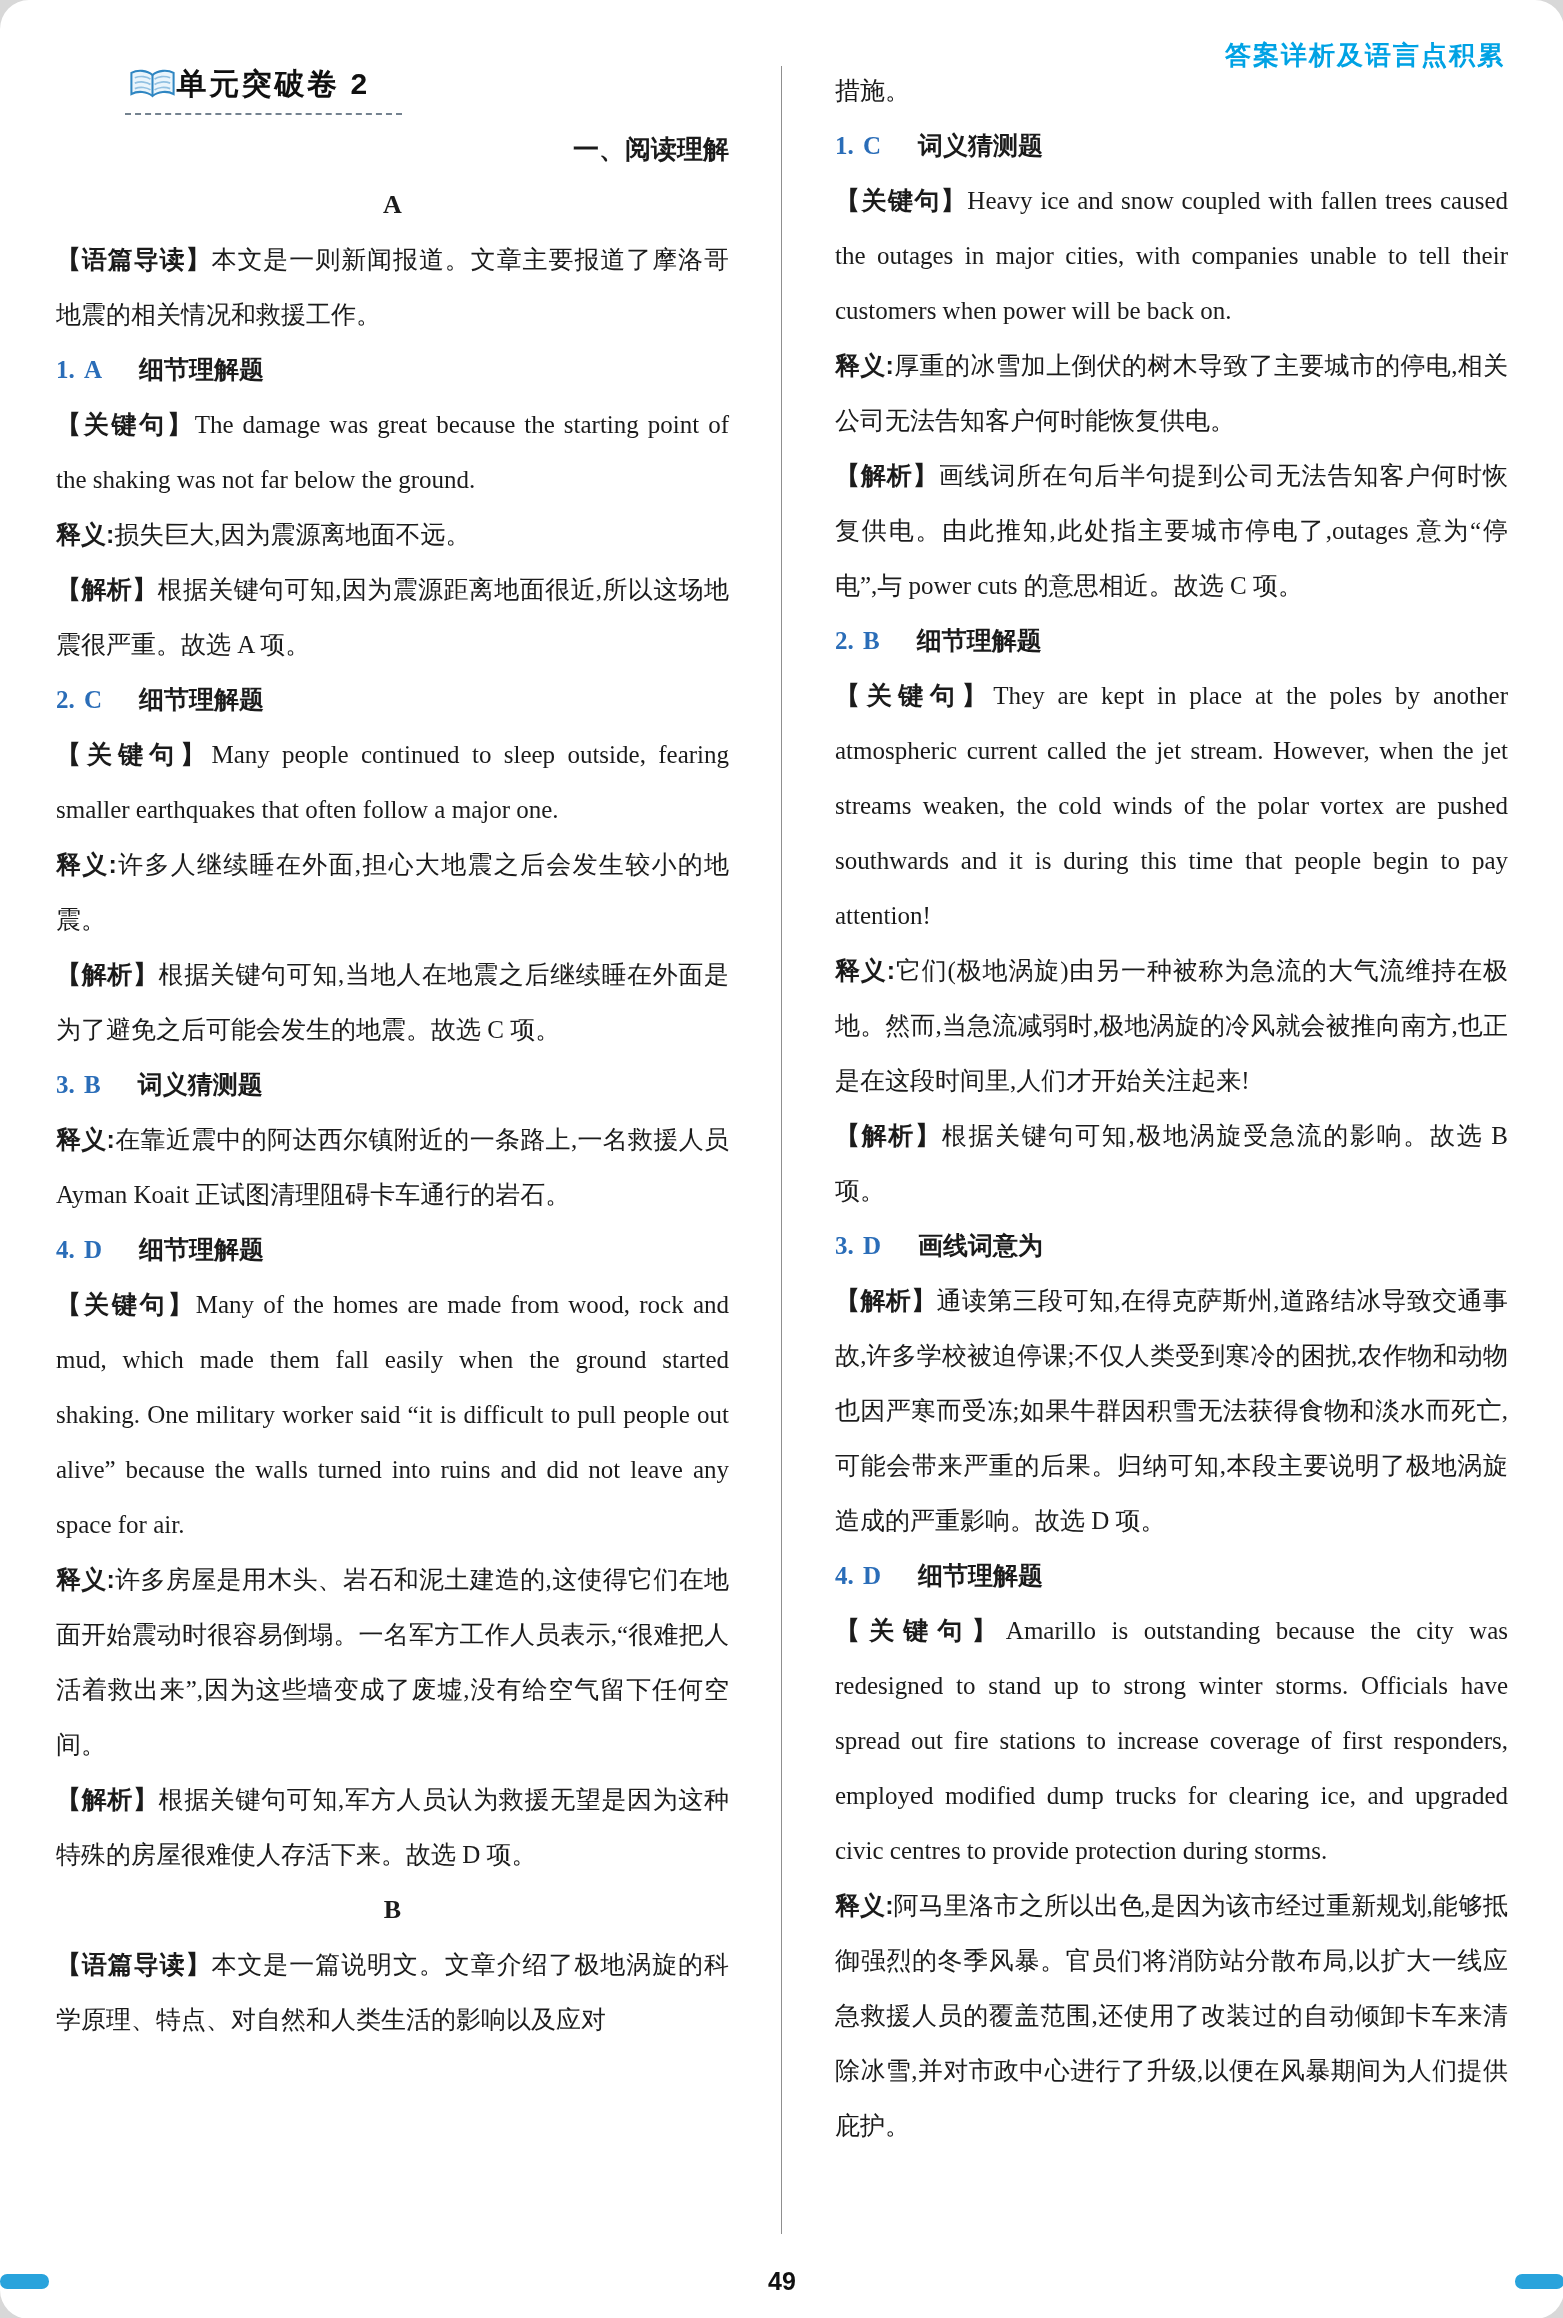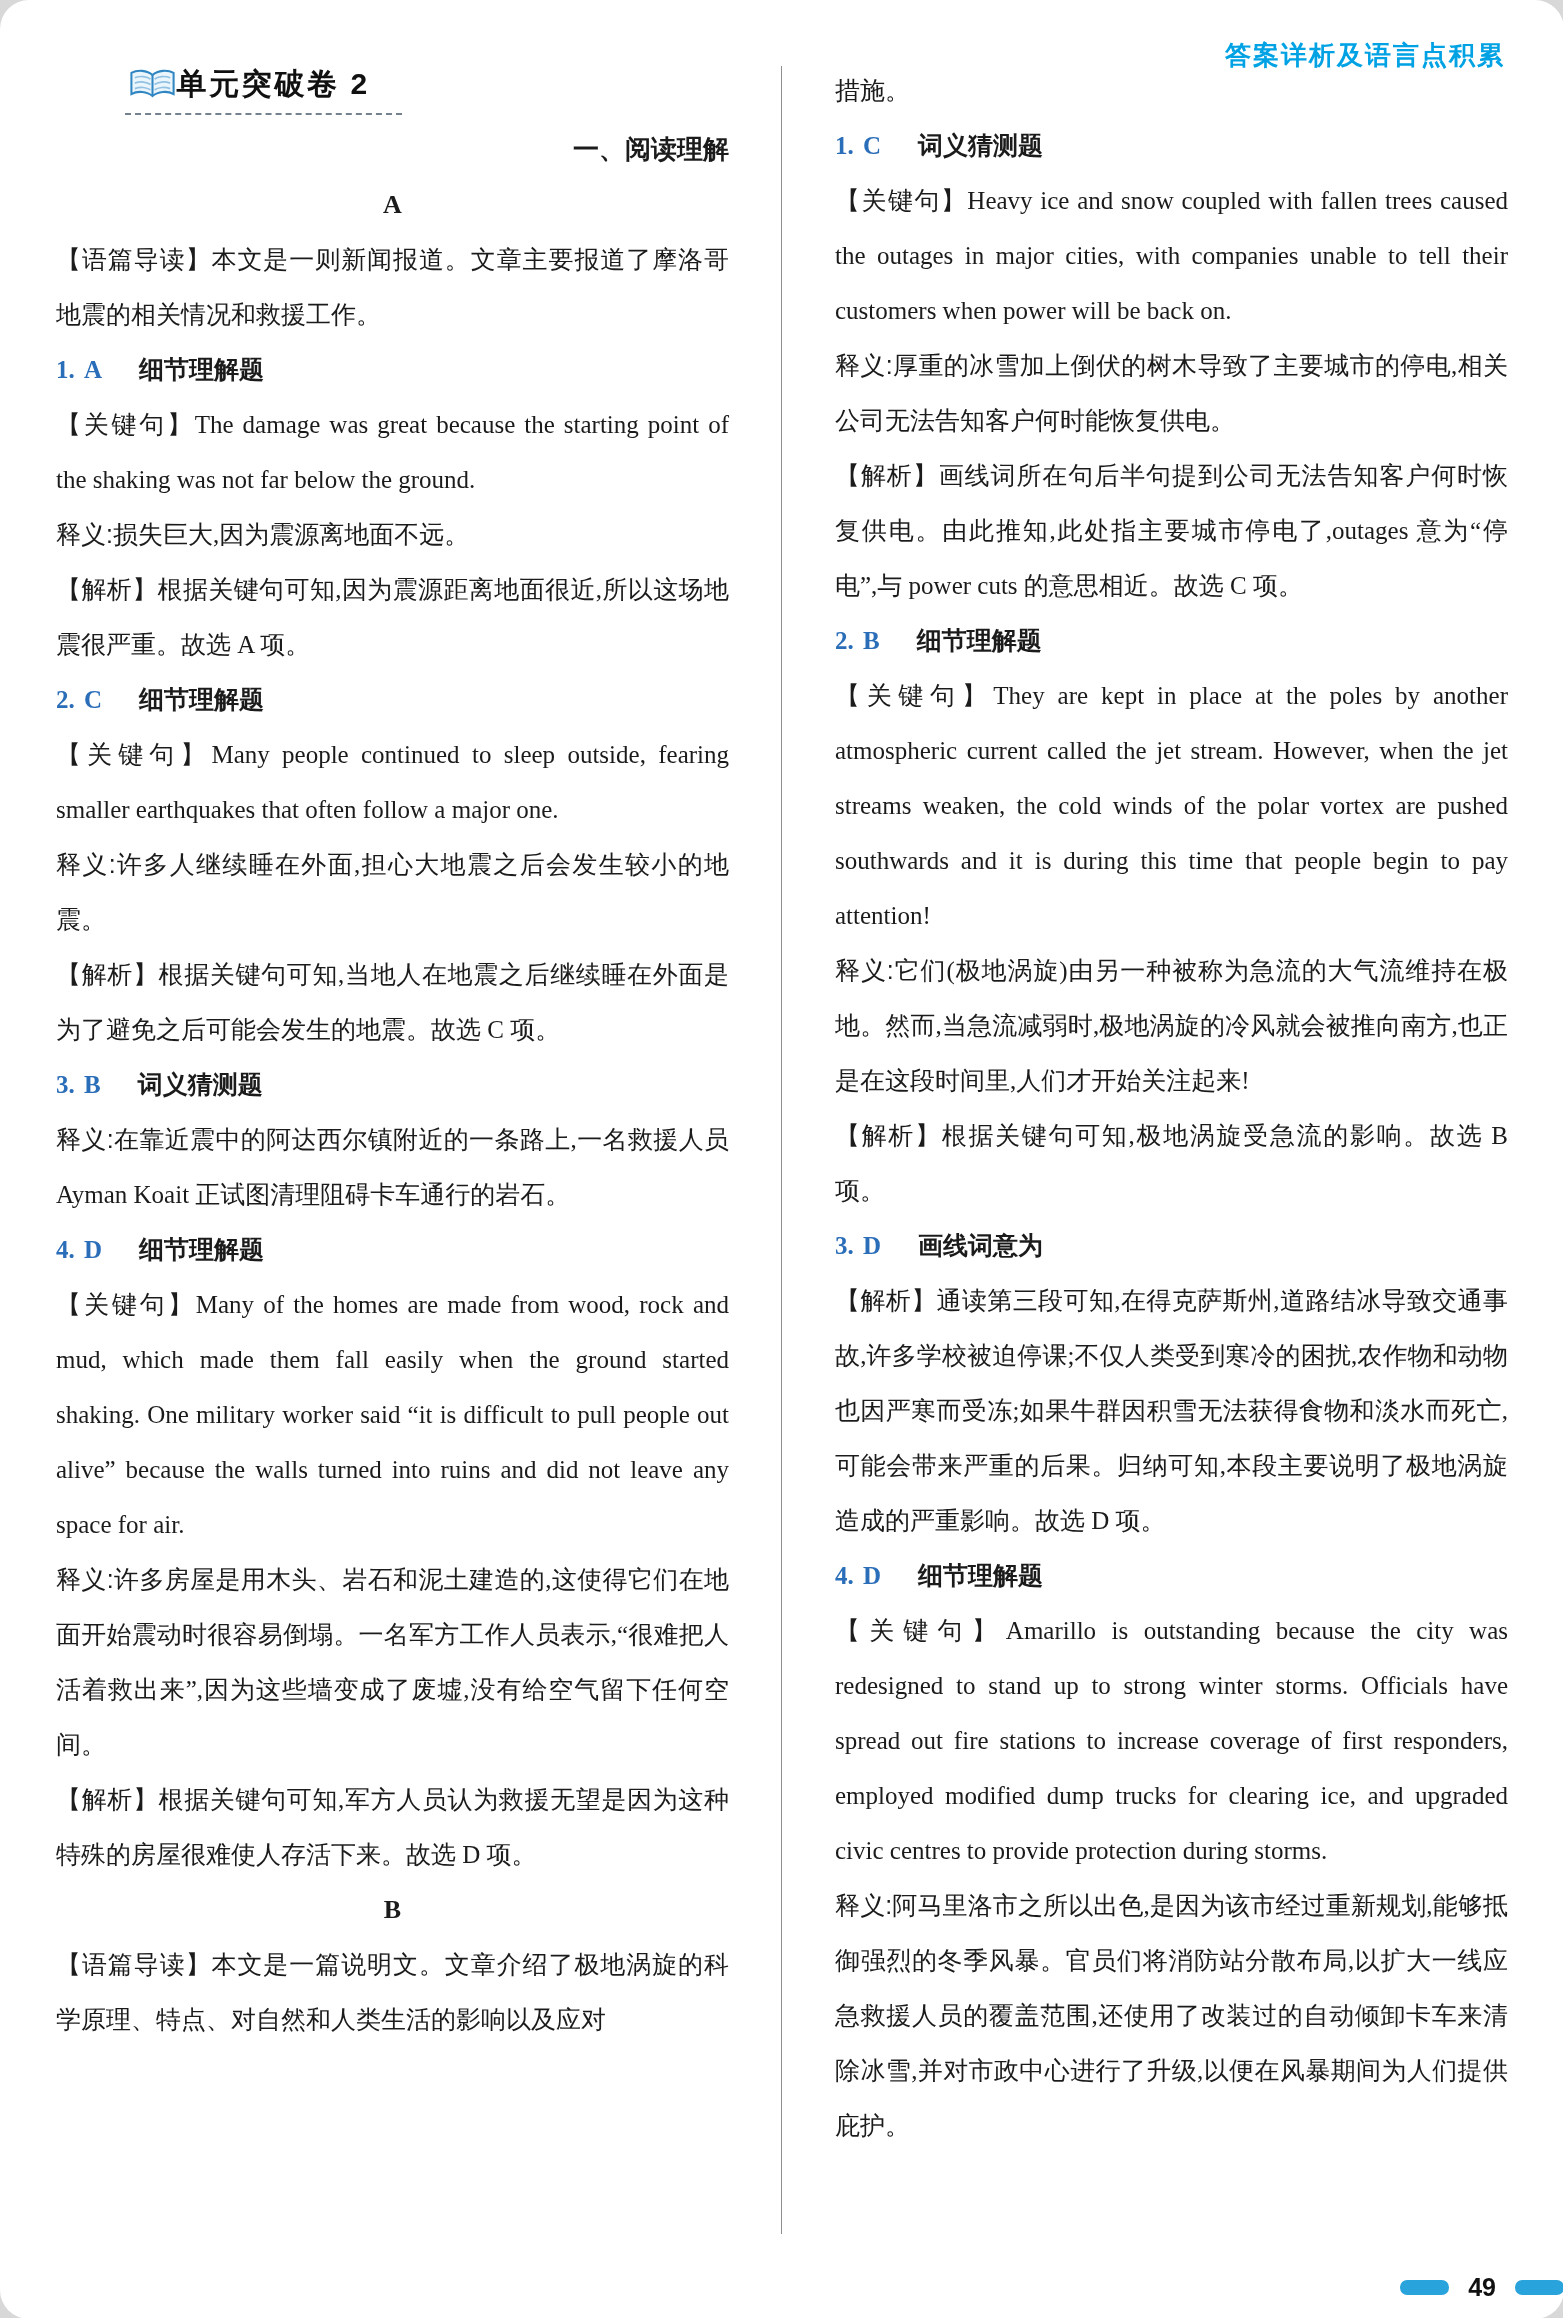--- a/index.html
+++ b/index.html
@@ -87,41 +87,41 @@
   }
   .block.passage {
     text-align: center;
     font-weight: bold;
     font-size: 26px;
   }
   .block.question { text-align: left; }
 
   .lbl {
     font-family: "Liberation Sans", "DejaVu Sans", sans-serif;
-    font-weight: normal;
+    font-weight: bold;
   }
   .qnum, .qans {
     color: var(--question-blue);
     font-weight: bold;
     font-family: "Liberation Serif", "DejaVu Serif", serif;
   }
   .qans { margin-left: 9.2px; }
   .qcat { margin-left: 37px; font-weight: bold; }
 
   .book-icon { flex: 0 0 auto; }
 
   .footer {
     position: absolute;
-    bottom: 17px;
+    bottom: 23px;
     left: 0;
     width: 100%;
     display: flex;
     align-items: center;
-    justify-content: flex-end;
-    gap: 19px;
+    justify-content: space-between;
+    gap: 3px;
   }
   .page-num {
     font-family: "Liberation Sans", "DejaVu Sans", sans-serif;
     font-weight: bold;
     font-size: 25px;
     color: #111;
   }
   .bar {
     width: 49px;
     height: 14.5px;

